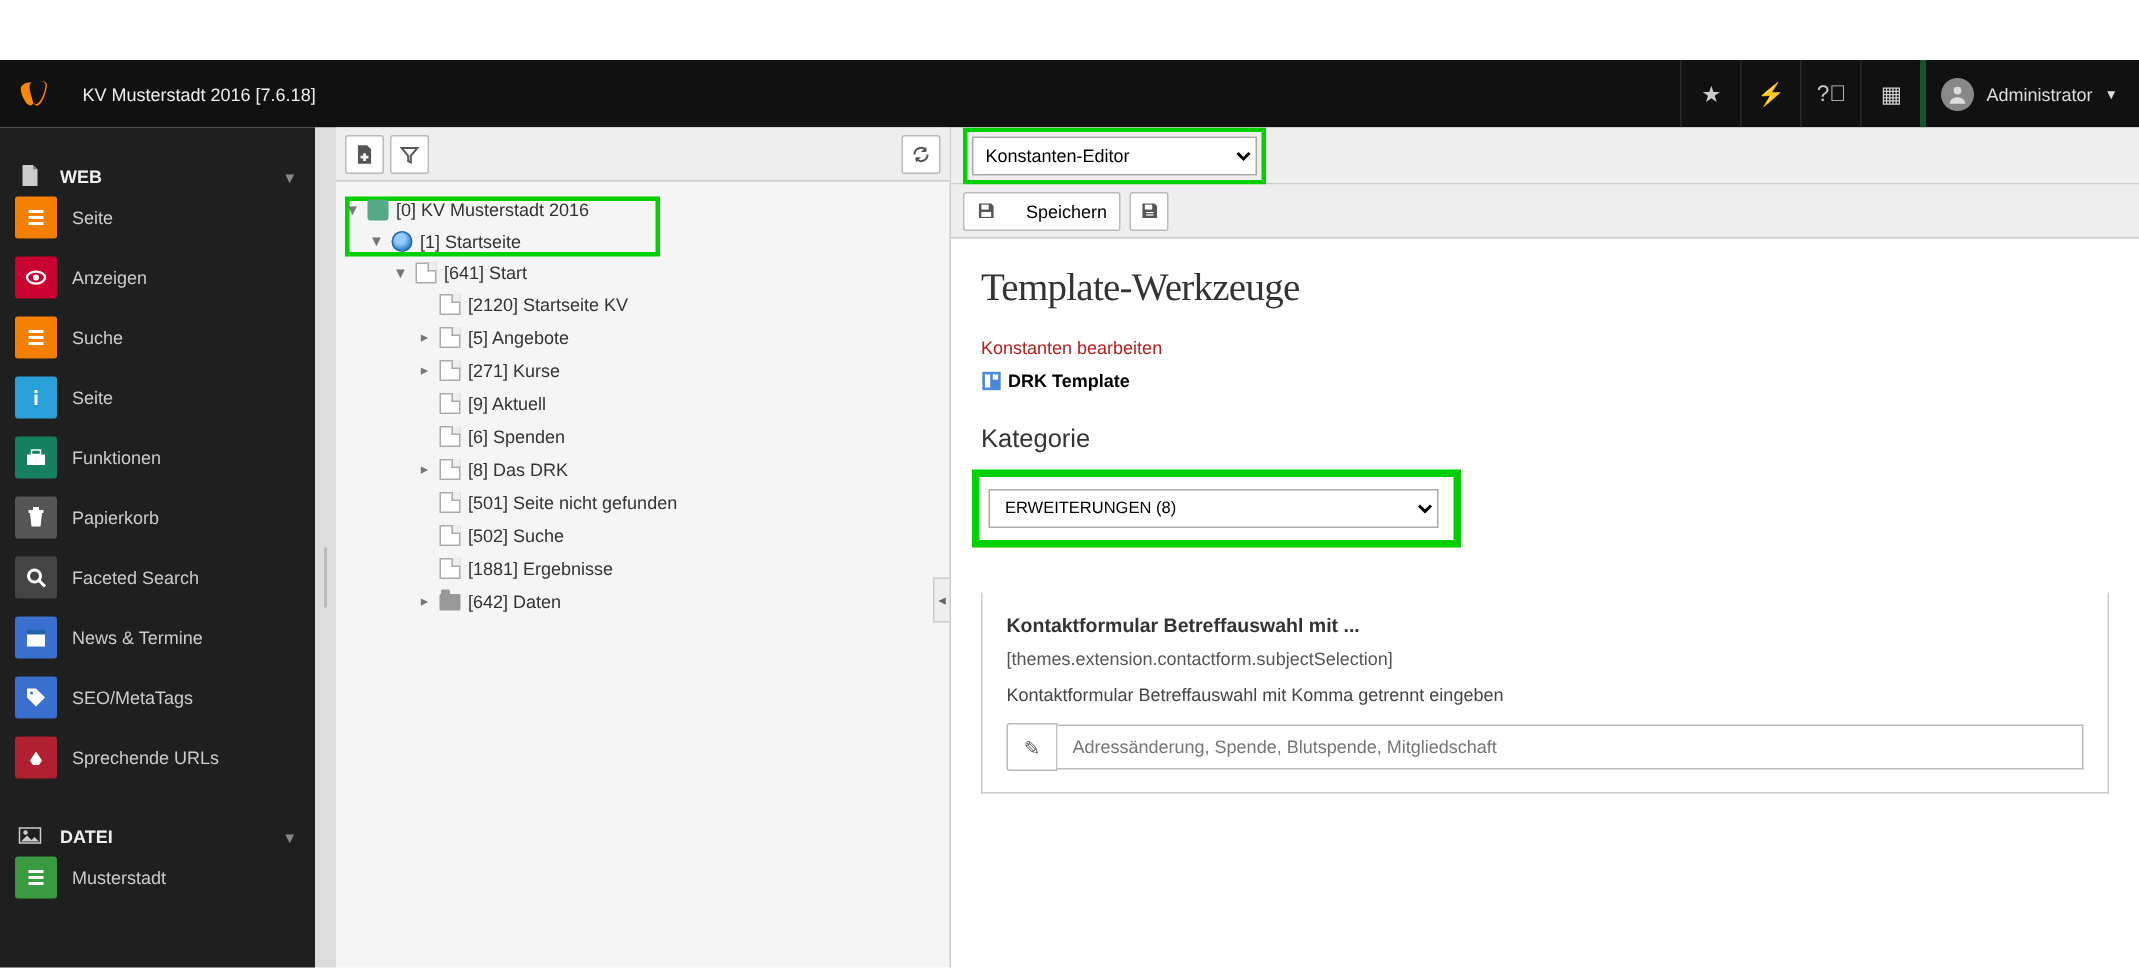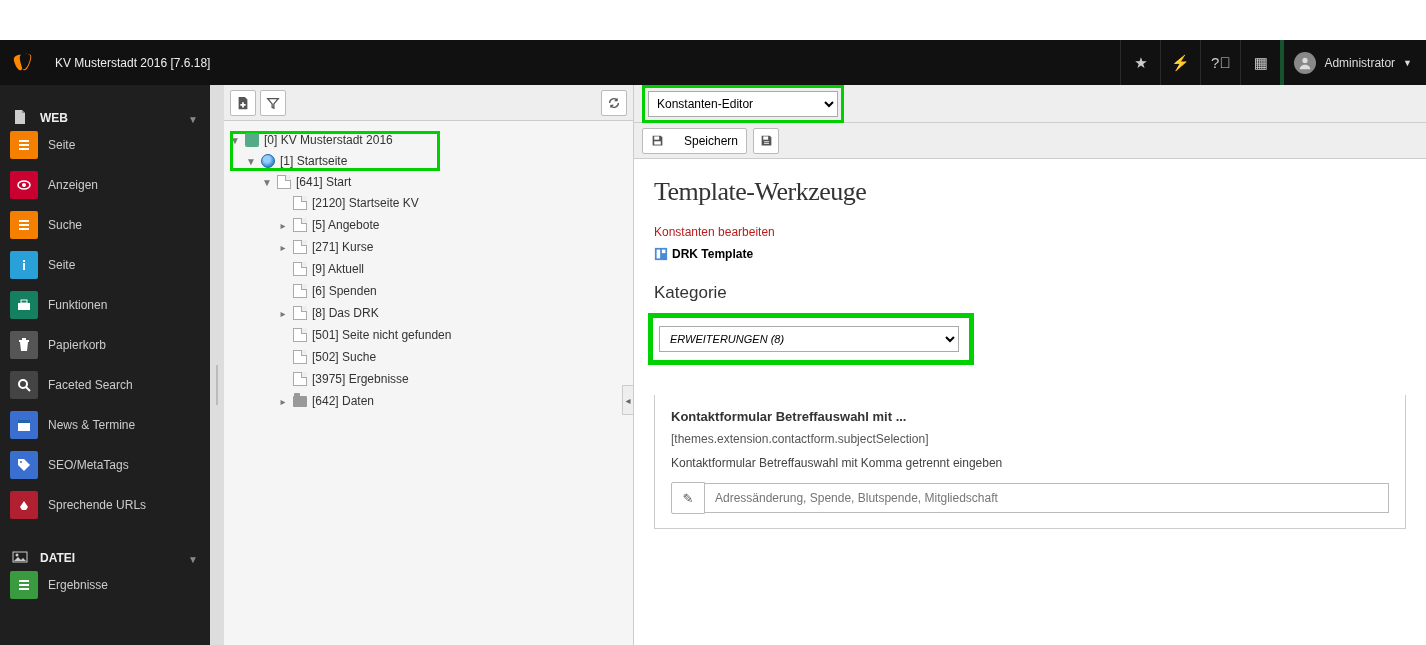--- a/index.html
+++ b/index.html
@@ -55,21 +55,21 @@
 .select-wrap { border: 3px solid #00d000; padding: 3px; margin: -3px 0; }
 select.editor-select { height: 26px; border: 1px solid #aaa; font-size: 12px; width: 190px; padding: 0 4px; background: #fff; }
 .content-toolbar2 { height: 36px; background: #eee; border-bottom: 1px solid #ccc; display: flex; align-items: center; padding: 0 8px; gap: 6px; }
 .btn-save { height: 26px; border: 1px solid #bbb; background: #fff; display: flex; align-items: center; padding: 0 8px; gap: 20px; font-size: 12px; cursor: pointer; border-radius: 2px; }
 .content-body { padding: 18px 20px; overflow: auto; flex: 1; }
 h1.tt { font-family: Georgia, serif; font-weight: normal; font-size: 26px; margin-bottom: 18px; color: #333; letter-spacing: -0.5px; }
 h2.sub { font-size: 12px; font-weight: normal; color: #b91c1c; margin-bottom: 8px; }
 .tmpl-line { display: flex; align-items: center; gap: 4px; font-size: 12px; margin-bottom: 22px; }
 .cat-label { font-size: 17px; font-weight: normal; color: #333; margin-bottom: 10px; }
 .cat-select-wrap { border: 5px solid #00d000; padding: 8px 10px 8px 6px; display: inline-block; margin-left: -6px; }
-select.cat-select { width: 300px; height: 26px; border: 1px solid #aaa; font-size: 11px; padding: 0 6px; background: #fff; font-style: italic; }
+select.cat-select { width: 300px; height: 26px; border: 1px solid #aaa; font-size: 11px; padding: 0 6px; background: #fff; }
 .panel { border: 1px solid #ccc; margin-top: 30px; }
 .panel-inner { padding: 14px 16px; }
 .panel-title { font-size: 13px; font-weight: bold; color: #333; margin-bottom: 8px; }
 .panel-key { font-size: 12px; color: #555; margin-bottom: 10px; }
 .input-row { display: flex; align-items: center; gap: 0; }
 .input-row .sq-btn { border-radius: 2px 0 0 2px; width: 34px; height: 32px; }
 .text-input { flex: 1; height: 30px; border: 1px solid #bbb; border-left: none; padding: 0 10px; font-size: 12px; }
 .red-note { color: #d00; font-style: italic; font-size: 15px; font-weight: 500; padding-left: 10px; }
 .panel-desc { font-size: 12px; color: #444; margin-bottom: 12px; }
 
@@ -225,21 +225,21 @@
       <span class="mm-caret">▼</span>
     </div>
     <div class="mm-item">
       <span class="mm-icon" style="background:#3a9a40">
           <svg viewBox="0 0 16 16">
             <rect x="3" y="3" width="10" height="2" fill="#fff"></rect>
             <rect x="3" y="7" width="10" height="2" fill="#fff"></rect>
             <rect x="3" y="11" width="10" height="2" fill="#fff"></rect>
           </svg>
         </span>
-      <span>Ergebnisse</span>
+      <span>Musterstadt</span>
     </div>
   </div>
 
   <div class="splitter"></div>
 
   <div class="tree-col">
     <div class="tree-toolbar">
       <div class="sq-btn">
           <svg width="14" height="14" viewBox="0 0 16 16">
             <path fill="#555" d="M3 1h7l3 3v11H3z"></path>
@@ -361,21 +361,21 @@
                             </span>
                             <span class="lbl">[502] Suche</span>
                           </div>
                         </li>
                       <li>
                           <div class="node">
                             <span class="tgl"></span>
                             <span class="pic">
                               <span class="page-ico"></span>
                             </span>
-                            <span class="lbl">[3975] Ergebnisse</span>
+                            <span class="lbl">[1881] Ergebnisse</span>
                           </div>
                         </li>
                       <li>
                           <div class="node">
                             <span class="tgl">▸</span>
                             <span class="pic">
                               <span class="folder-ico"></span>
                             </span>
                             <span class="lbl">[642] Daten</span>
                           </div>

